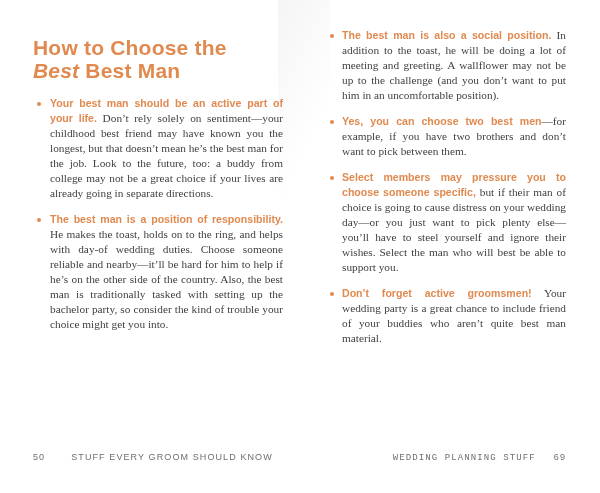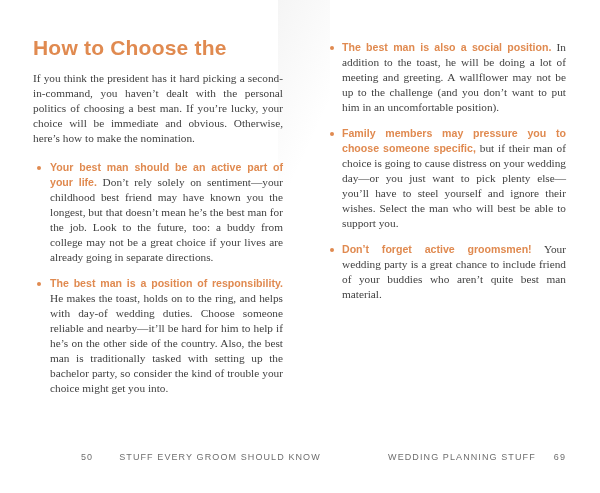--- a/index.html
+++ b/index.html
@@ -39,21 +39,21 @@
   .title i { font-style: italic; }
 
   .intro {
     margin: 0;
     font-size: 11.3px;
     line-height: 15px;
     text-align: justify;
   }
 
   .bullets { list-style: none; margin: 14px 0 0 0; padding: 0; }
-  .page.right .bullets { margin-top: 12px; }
+  .page.right .bullets { margin-top: 0; }
   .bullet {
     position: relative;
     padding-left: 17px;
     margin-bottom: 11px;
     font-size: 11.3px;
     line-height: 15px;
     text-align: justify;
   }
   .page.right .bullet { padding-left: 12px; }
   .dot {
@@ -73,55 +73,58 @@
 
   .footer {
     position: absolute;
     top: 452px;
     font-family: "Liberation Sans", sans-serif;
     font-size: 9px;
     letter-spacing: 1.1px;
     color: #6e6e6e;
     white-space: nowrap;
   }
-  .footer-left  { left: 33px; margin-left: 48px; }
+  .footer-left  { left: 33px; }
   .footer-left .running { margin-left: 26px; }
   .footer-right { right: 34px; }
-  .footer-right .running { margin-right: 18px; }
+  .footer-right .running { margin-right: 18px; font-family: Liberation Mono, monospace; }
 </style>
 </head>
 <body>
 
 <div class="spread">
   <div class="gutter-shadow"></div>
 
   <section class="page left">
     <h1 class="title">
       <span class="t-line">How to Choose the</span>
+      <span class="t-line"><i>Best</i><span> Best Man</span></span>
     </h1>
 
-    <p class="intro">If you think the president has it hard picking a second-in-command, you haven’t dealt with the personal politics of choosing a best man. If you’re lucky, your choice will be immediate and obvious. Otherwise, here’s how to make the nomination.</p>
 
     <ul class="bullets">
       <li class="bullet">
         <span class="dot"></span><span class="lead">Your best man should be an active part of your life.</span><span class="btext"> Don’t rely solely on sentiment—your childhood best friend may have known you the longest, but that doesn’t mean he’s the best man for the job. Look to the future, too: a buddy from college may not be a great choice if your lives are already going in separate directions.</span>
       </li>
       <li class="bullet">
         <span class="dot"></span><span class="lead">The best man is a position of responsibility.</span><span class="btext"> He makes the toast, holds on to the ring, and helps with day-of wedding duties. Choose someone reliable and nearby—it’ll be hard for him to help if he’s on the other side of the country. Also, the best man is traditionally tasked with setting up the bachelor party, so consider the kind of trouble your choice might get you into.</span>
       </li>
     </ul>
   </section>
 
   <section class="page right">
     <ul class="bullets">
       <li class="bullet">
         <span class="dot"></span><span class="lead">The best man is also a social position.</span><span class="btext"> In addition to the toast, he will be doing a lot of meeting and greeting. A wallflower may not be up to the challenge (and you don’t want to put him in an uncomfortable position).</span>
       </li>
       <li class="bullet">
-        <span class="dot"></span><span class="lead">Family members may pressure you to choose someone specific,</span><span class="btext"> but if their man of choice is going to cause distress on your wedding day—or you just want to pick plenty else—you’ll have to steel yourself and ignore their wishes. Select the man who will best be able to support you.</span>
+        <span class="dot"></span><span class="lead">Yes, you can choose two best men</span><span class="btext">—for example, if you have two brothers and don’t want to pick between them.</span>
+      </li>
+      <li class="bullet">
+        <span class="dot"></span><span class="lead">Select members may pressure you to choose someone specific,</span><span class="btext"> but if their man of choice is going to cause distress on your wedding day—or you just want to pick plenty else—you’ll have to steel yourself and ignore their wishes. Select the man who will best be able to support you.</span>
       </li>
       <li class="bullet">
         <span class="dot"></span><span class="lead">Don’t forget active groomsmen!</span><span class="btext"> Your wedding party is a great chance to include friend of your buddies who aren’t quite best man material.</span>
       </li>
     </ul>
   </section>
 
   <div class="footer footer-left">
     <span class="pagenum">50</span><span class="running">STUFF EVERY GROOM SHOULD KNOW</span>
   </div>

